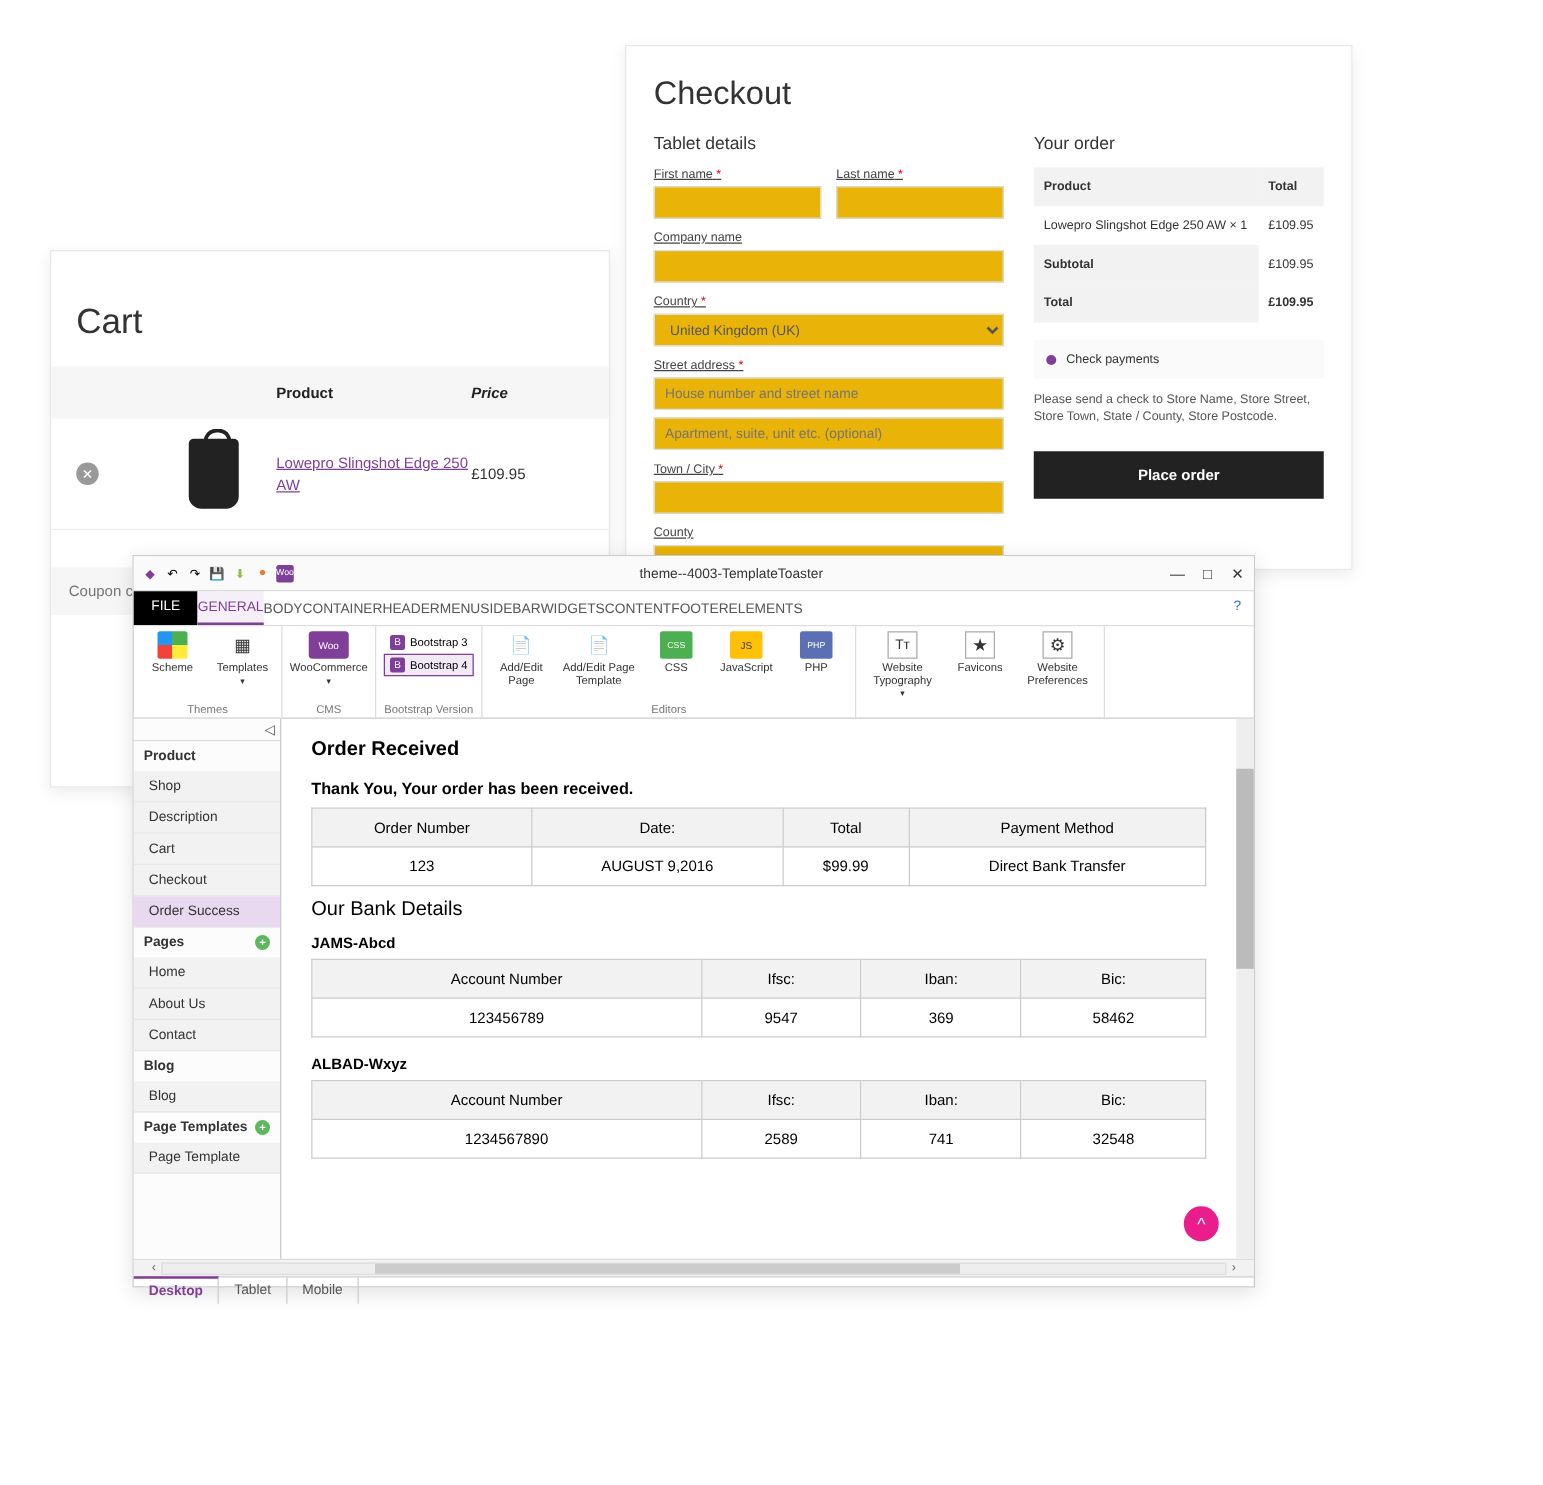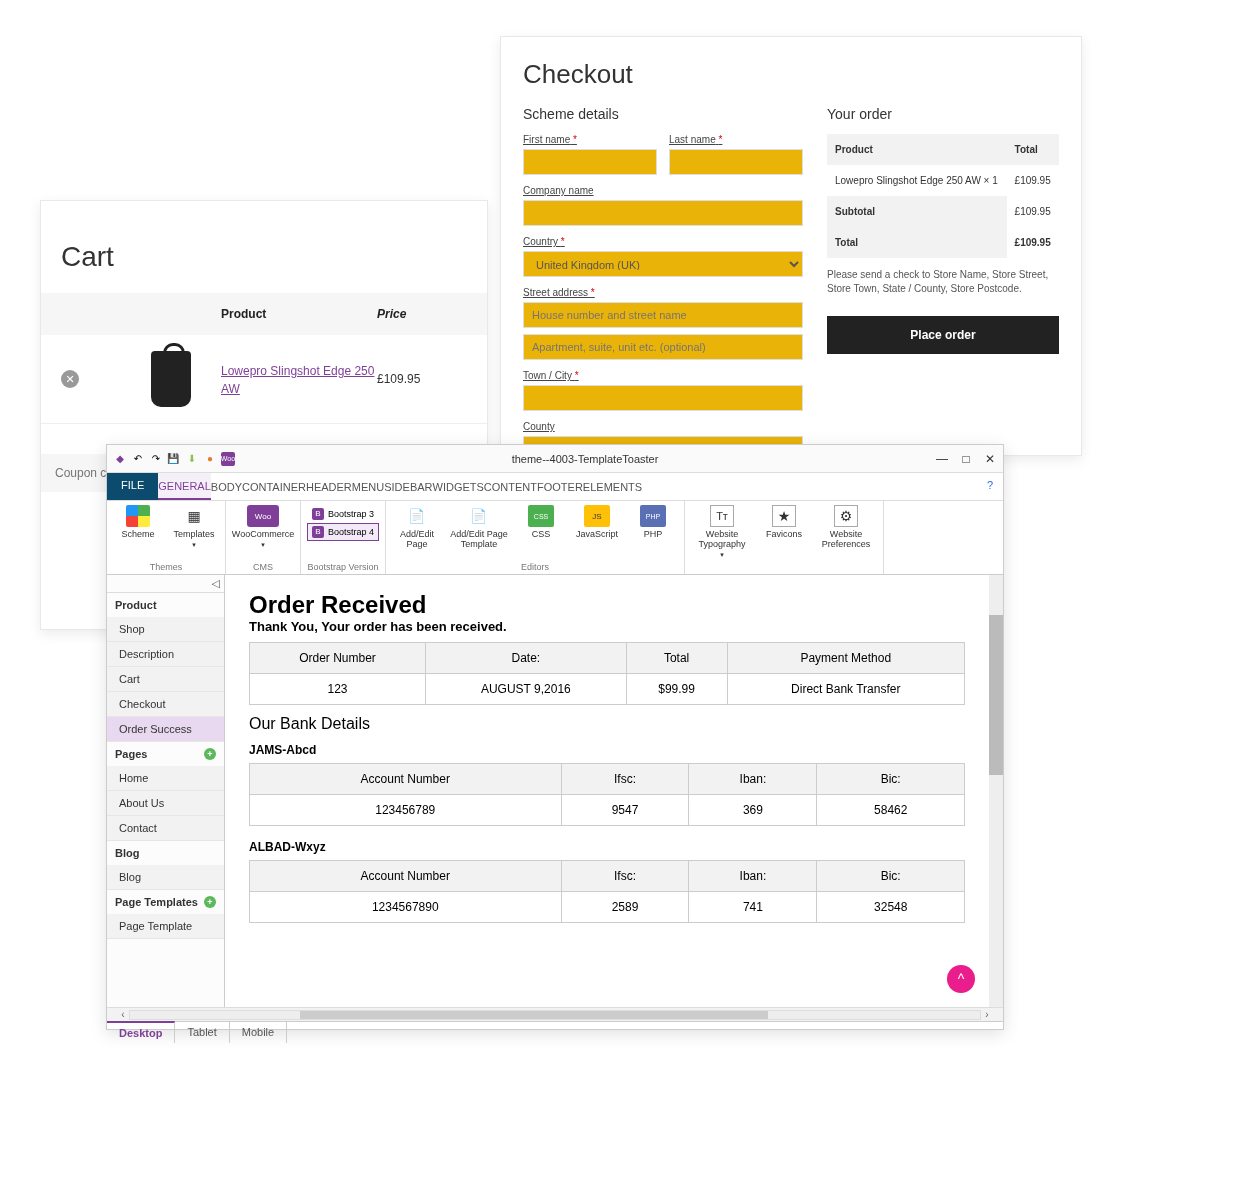--- a/index.html
+++ b/index.html
@@ -56,21 +56,21 @@
   
   .app-window { position: absolute; left: 106px; top: 444px; width: 898px; height: 586px; background: #fff; border: 1px solid #ccc; box-shadow: 0 4px 16px rgba(0,0,0,0.12); font-size: 12px; }
   .titlebar { display: flex; align-items: center; height: 28px; background: #fafafa; border-bottom: 1px solid #ddd; padding: 0 6px; }
   .titlebar .tb-icons { display: flex; gap: 4px; }
   .tb-icon { width: 14px; height: 14px; display: flex; align-items: center; justify-content: center; font-size: 10px; }
   .tb-title { flex: 1; text-align: center; font-size: 11px; color: #333; }
   .tb-winbtns { display: flex; gap: 10px; }
   .tb-winbtn { width: 14px; height: 14px; cursor: pointer; font-size: 12px; color: #333; text-align: center; line-height: 14px; }
 
   .menubar { display: flex; font-size: 11px; border-bottom: 1px solid #ddd; height: 28px; align-items:stretch; }
-  .menubar .file-tab { background: #0c4a6e; color: #fff; padding: 6px 14px; font-size: 11px; }
+  .menubar .file-tab { background: #000000; color: #fff; padding: 6px 14px; font-size: 11px; }
   .menubar .menu-item { padding: 6px 0; color: #555; cursor: pointer; display:flex; align-items:center; }
   .menubar .menu-item.active { color: #7f3f98; border-bottom: 2px solid #7f3f98; background: #f5f0f8; }
   .menubar .help { margin-left: auto; padding: 6px 10px; color: #2a6fd6; }
 
   .ribbon { display: flex; border-bottom: 1px solid #ccc; height: 74px; }
   .ribbon-group { border-right: 1px solid #ddd; padding: 4px 6px 2px; display: flex; flex-direction: column; align-items: center; }
   .ribbon-group .rg-items { display: flex; gap: 6px; }
   .rg-item { width: 50px; display: flex; flex-direction: column; align-items: center; gap: 2px; font-size: 9px; color: #333; text-align: center; cursor: pointer; }
   .rg-item.wider { width: 62px; }
   .rg-icon { width: 24px; height: 22px; display: flex; align-items: center; justify-content: center; font-size: 14px; }
@@ -82,21 +82,21 @@
 
   .app-body { display: flex; height: 432px; }
   .sidebar { width: 118px; border-right: 1px solid #ccc; background: #fcfcfc; overflow: hidden; }
   .side-collapse { text-align: right; padding: 2px 4px; border-bottom: 1px solid #ddd; font-size: 11px; color: #555; }
   .side-section { padding: 6px 8px; font-size: 11px; font-weight: bold; color: #333; display: flex; align-items: center; justify-content: space-between; }
   .side-add { width: 12px; height: 12px; border-radius: 50%; background: #5cb85c; color: #fff; font-size: 9px; text-align: center; line-height: 12px; cursor: pointer; }
   .side-item { padding: 6px 12px; font-size: 11px; color: #333; background: #f2f2f2; border-bottom: 1px solid #e6e6e6; cursor: pointer; }
   .side-item.sel { background: #e9d9f0; }
 
   .canvas { flex: 1; overflow: auto; padding: 16px 24px; position: relative; }
-  .canvas h2 { font-size: 24px; margin-bottom: 0; }
+  .canvas h2 { font-size: 16px; margin-bottom: 14px; }
   .canvas .thanks { font-size: 13px; font-weight: bold; margin-bottom: 8px; }
   .order-tbl { width: 100%; border-collapse: collapse; font-size: 12px; margin-bottom: 10px; }
   .order-tbl th, .order-tbl td { border: 1px solid #ccc; padding: 8px; text-align: center; }
   .order-tbl th { background: #f2f2f2; font-weight: normal; }
   .pay-note { font-size: 12px; color: #333; margin-bottom: 16px; line-height: 1.4; }
   .bank-title { font-size: 16px; margin-bottom: 10px; }
   .bank-name { font-size: 12px; font-weight: bold; margin-bottom: 6px; }
   .bank-tbl { width: 100%; border-collapse: collapse; font-size: 12px; margin-bottom: 14px; }
   .bank-tbl th, .bank-tbl td { border: 1px solid #ccc; padding: 8px; text-align: center; }
   .bank-tbl th { background: #f2f2f2; font-weight: normal; }
@@ -137,21 +137,21 @@
   <div class="coupon-row">
     <input class="coupon-input" placeholder="Coupon code" style="">
     <button class="apply-coupon">Apply coupon</button>
   </div>
 </div>
 
 <div class="panel checkout-panel">
   <div class="checkout-title">Checkout</div>
   <div class="checkout-body">
     <div class="billing">
-      <h4>Scheme details</h4>
+      <h4>Tablet details</h4>
       <div class="field-row">
         <div class="field">
           <label><span>First name</span> <span class="req">*</span></label>
           <input style="">
         </div>
         <div class="field">
           <label><span>Last name</span> <span class="req">*</span></label>
           <input style="">
         </div>
       </div>
@@ -196,20 +196,24 @@
         <tr class="sub">
               <td>Subtotal</td>
               <td>£109.95</td>
             </tr>
         <tr class="tot">
               <td>Total</td>
               <td>£109.95</td>
             </tr>
       </tbody>
         </table>
+      <div class="pay-method">
+        <span class="pay-dot"></span>
+        <span>Check payments</span>
+      </div>
       <div class="pay-desc">Please send a check to Store Name, Store Street, Store Town, State / County, Store Postcode.</div>
       <button class="place-order">Place order</button>
     </div>
   </div>
 </div>
 
 <div class="app-window">
   <div class="titlebar">
     <div class="tb-icons">
       <span class="tb-icon" style="color:#7f3f98">◆</span>

